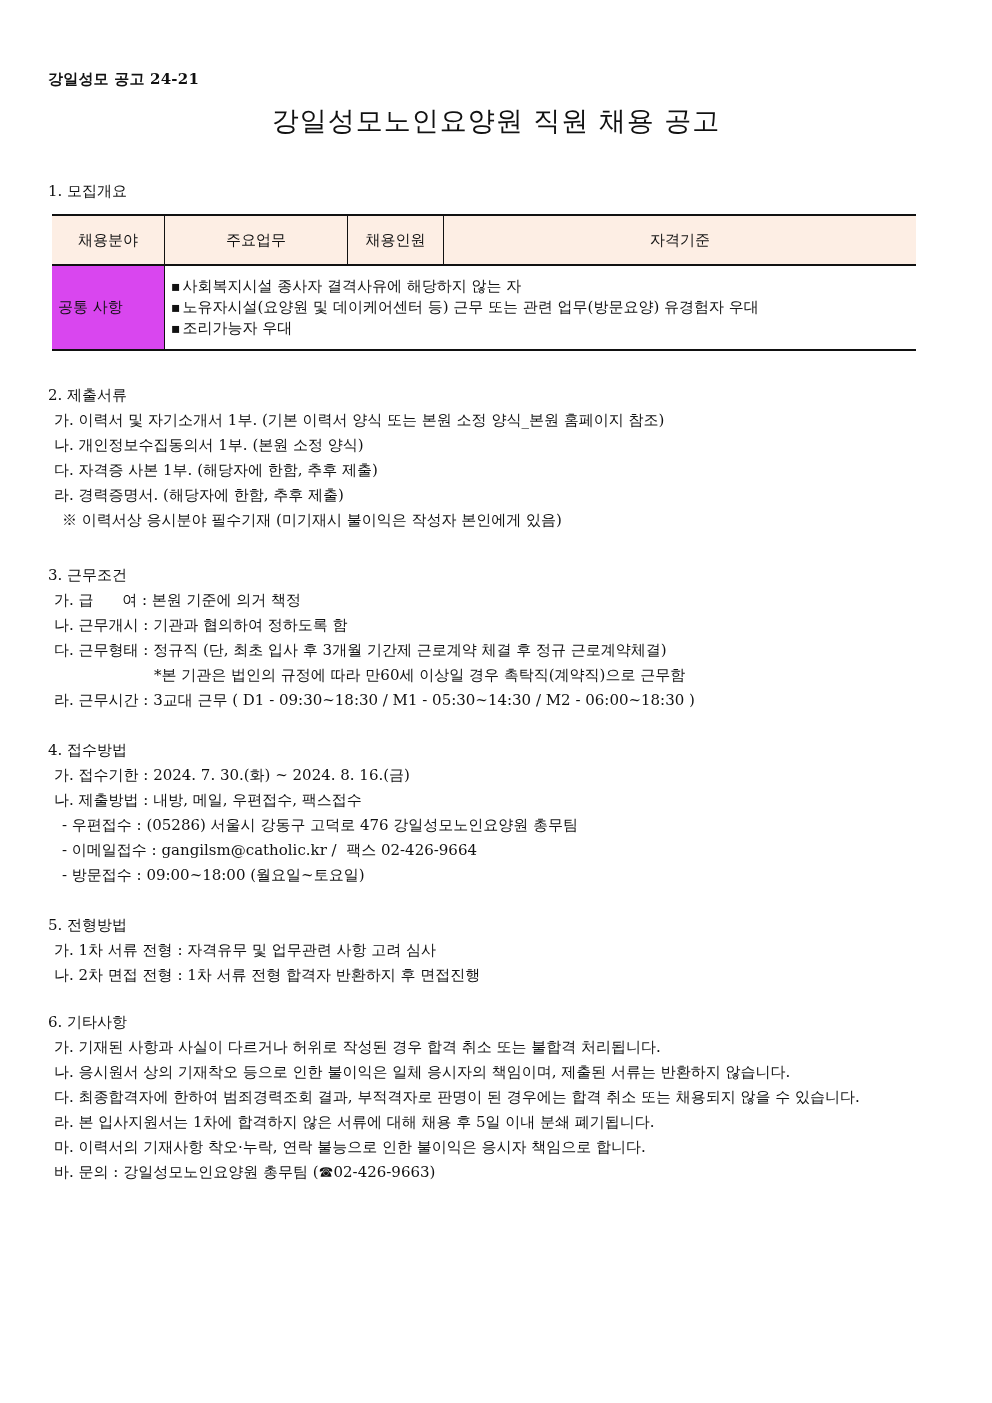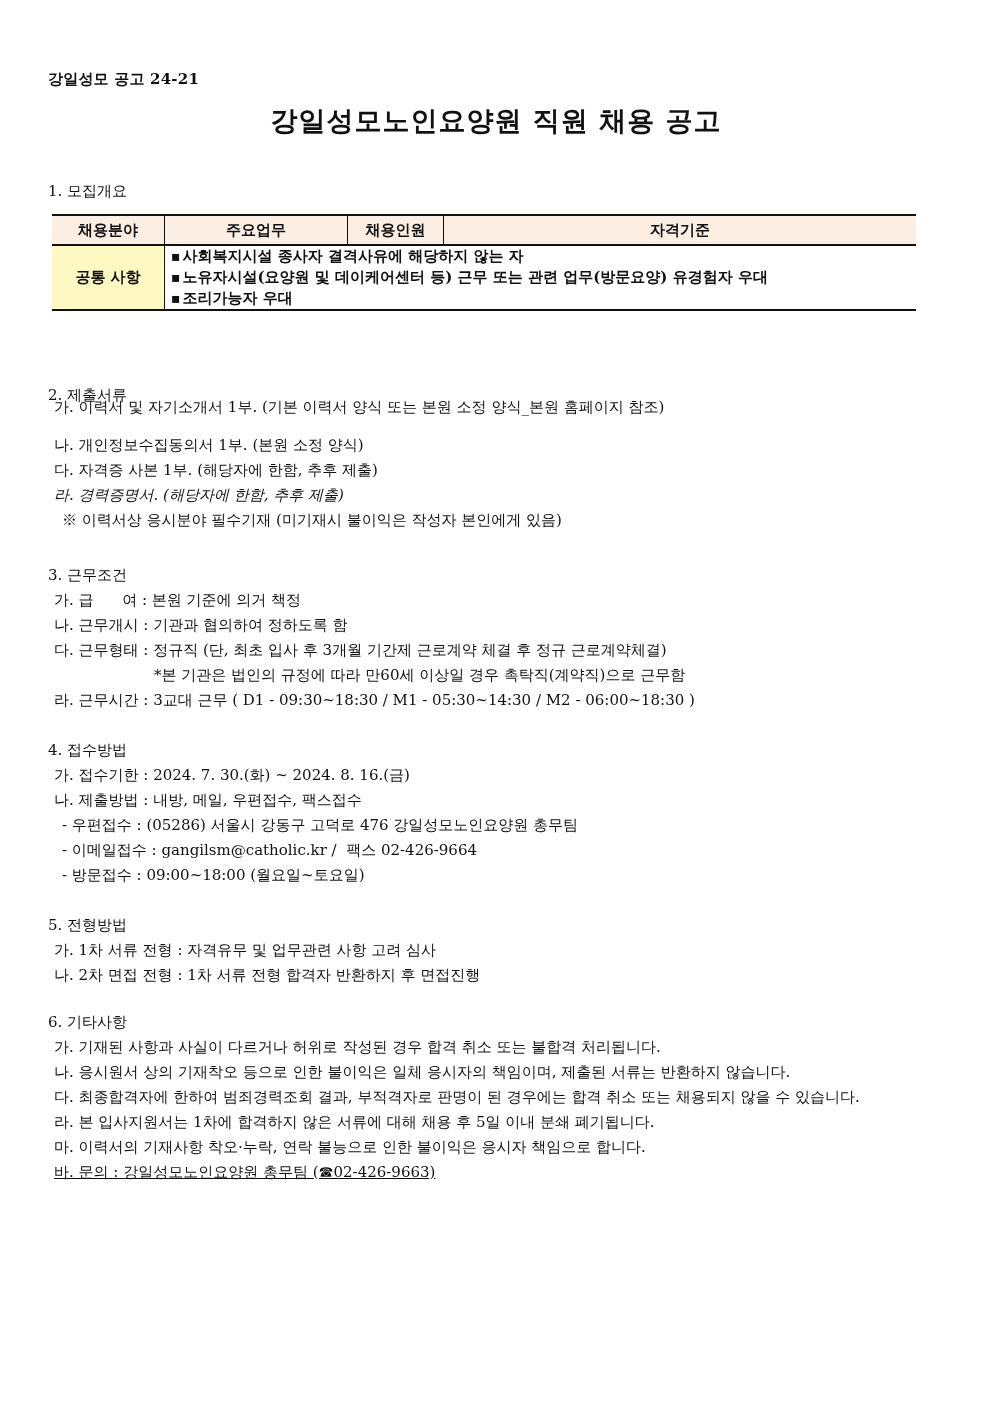--- a/index.html
+++ b/index.html
@@ -2,38 +2,38 @@
 <html><head>
   <meta charset="utf-8">
   <style>
     html, body { margin: 0; padding: 0; background: #ffffff; }
     body {
       width: 992px; height: 1403px; position: relative; overflow: hidden;
       font-family: "DejaVu Serif", "Liberation Serif", serif;
       color: #111;
     }
     .doc-code { position: absolute; left: 48px; top: 70px; font-size: 15px; font-weight: bold; letter-spacing: 0.2px; }
-    .doc-title { position: absolute; left: 0; width: 992px; top: 103px; text-align: center; font-size: 27px; font-weight: bold; font-family: "DejaVu Sans", "Liberation Sans", sans-serif; letter-spacing: 1px; }
+    .doc-title { position: absolute; left: 0; width: 992px; top: 103px; text-align: center; font-size: 27px; font-weight: normal; font-family: "DejaVu Sans", "Liberation Sans", sans-serif; letter-spacing: 1px; }
     .sec-head { position: absolute; left: 48px; font-size: 15px; }
     .line { position: absolute; left: 54px; font-size: 15px; white-space: nowrap; }
     .line.sub { left: 62px; }
     .line.note { left: 154px; }
     table.recruit {
       position: absolute; left: 52px; top: 214px; width: 864px;
       border-collapse: collapse; font-size: 15px;
     }
     table.recruit td, table.recruit th {
       border-top: 2px solid #111; border-bottom: 2px solid #111;
       border-left: 1px solid #111; border-right: 1px solid #111;
-      padding: 0 6px; font-weight: bold; line-height: 21px;
+      padding: 10px 6px; font-weight: normal; line-height: 21px;
     }
     table.recruit tr > *:first-child { border-left: none; }
     table.recruit tr > *:last-child { border-right: none; }
     table.recruit th { background: #fdeee4; height: 28px; text-align: center; }
-    table.recruit td.label { background: #fef9c3; text-align: center; margin-left: 31px; }
+    table.recruit td.label { background: #d946ef; text-align: left; margin-left: 31px; }
     table.recruit td.center { text-align: center; }
     .bullet::before { content: "\25AA"; font-size: 14px; margin-right: 2px; }
     .r1 td { height: 47px; }
     .r2 td { height: 60px; }
   </style>
 </head>
 <body>
 
 <div class="doc-code">강일성모 공고 24-21</div>
 <div class="doc-title">강일성모노인요양원 직원 채용 공고</div>
@@ -53,24 +53,24 @@
     <td colspan="3">
       <div class="bullet">사회복지시설 종사자 결격사유에 해당하지 않는 자</div>
       <div class="bullet">노유자시설(요양원 및 데이케어센터 등) 근무 또는 관련 업무(방문요양) 유경험자 우대</div>
       <div class="bullet">조리가능자 우대</div>
     </td>
   </tr>
 </tbody>
   </table>
 
 <div class="sec-head" style="top:386px;">2. 제출서류</div>
-<div class="line" style="top:398px;">가. 이력서 및 자기소개서 1부. (기본 이력서 양식 또는 본원 소정 양식_본원 홈페이지 참조)</div>
+<div class="line" style="top:411px;">가. 이력서 및 자기소개서 1부. (기본 이력서 양식 또는 본원 소정 양식_본원 홈페이지 참조)</div>
 <div class="line" style="top:436px;">나. 개인정보수집동의서 1부. (본원 소정 양식)</div>
 <div class="line" style="top:461px;">다. 자격증 사본 1부. (해당자에 한함, 추후 제출)</div>
-<div class="line" style="top:486px;font-style:italic;">라. 경력증명서. (해당자에 한함, 추후 제출)</div>
+<div class="line" style="top:486px;">라. 경력증명서. (해당자에 한함, 추후 제출)</div>
 <div class="line sub" style="top:511px;">※ 이력서상 응시분야 필수기재 (미기재시 불이익은 작성자 본인에게 있음)</div>
 
 <div class="sec-head" style="top:566px;">3. 근무조건</div>
 <div class="line" style="top:591px; white-space:pre;">가. 급      여 : 본원 기준에 의거 책정</div>
 <div class="line" style="top:616px;">나. 근무개시 : 기관과 협의하여 정하도록 함</div>
 <div class="line" style="top:641px;">다. 근무형태 : 정규직 (단, 최초 입사 후 3개월 기간제 근로계약 체결 후 정규 근로계약체결)</div>
 <div class="line note" style="top:666px;">*본 기관은 법인의 규정에 따라 만60세 이상일 경우 촉탁직(계약직)으로 근무함</div>
 <div class="line" style="top:691px;">라. 근무시간 : 3교대 근무 ( D1 - 09:30~18:30 / M1 - 05:30~14:30 / M2 - 06:00~18:30 )</div>
 
 <div class="sec-head" style="top:741px;">4. 접수방법</div>
@@ -83,13 +83,13 @@
 <div class="sec-head" style="top:916px;">5. 전형방법</div>
 <div class="line" style="top:941px;">가. 1차 서류 전형 : 자격유무 및 업무관련 사항 고려 심사</div>
 <div class="line" style="top:966px;">나. 2차 면접 전형 : 1차 서류 전형 합격자 반환하지 후 면접진행</div>
 
 <div class="sec-head" style="top:1013px;">6. 기타사항</div>
 <div class="line" style="top:1038px;">가. 기재된 사항과 사실이 다르거나 허위로 작성된 경우 합격 취소 또는 불합격 처리됩니다.</div>
 <div class="line" style="top:1063px;">나. 응시원서 상의 기재착오 등으로 인한 불이익은 일체 응시자의 책임이며, 제출된 서류는 반환하지 않습니다.</div>
 <div class="line" style="top:1088px;">다. 최종합격자에 한하여 범죄경력조회 결과, 부적격자로 판명이 된 경우에는 합격 취소 또는 채용되지 않을 수 있습니다.</div>
 <div class="line" style="top:1113px;">라. 본 입사지원서는 1차에 합격하지 않은 서류에 대해 채용 후 5일 이내 분쇄 폐기됩니다.</div>
 <div class="line" style="top:1138px;">마. 이력서의 기재사항 착오·누락, 연락 불능으로 인한 불이익은 응시자 책임으로 합니다.</div>
-<div class="line" style="top:1163px;text-decoration:underline;">바. 문의 : 강일성모노인요양원 총무팀 (☎02-426-9663)</div>
+<div class="line" style="top:1163px;">바. 문의 : 강일성모노인요양원 총무팀 (☎02-426-9663)</div>
 
 </body></html>

